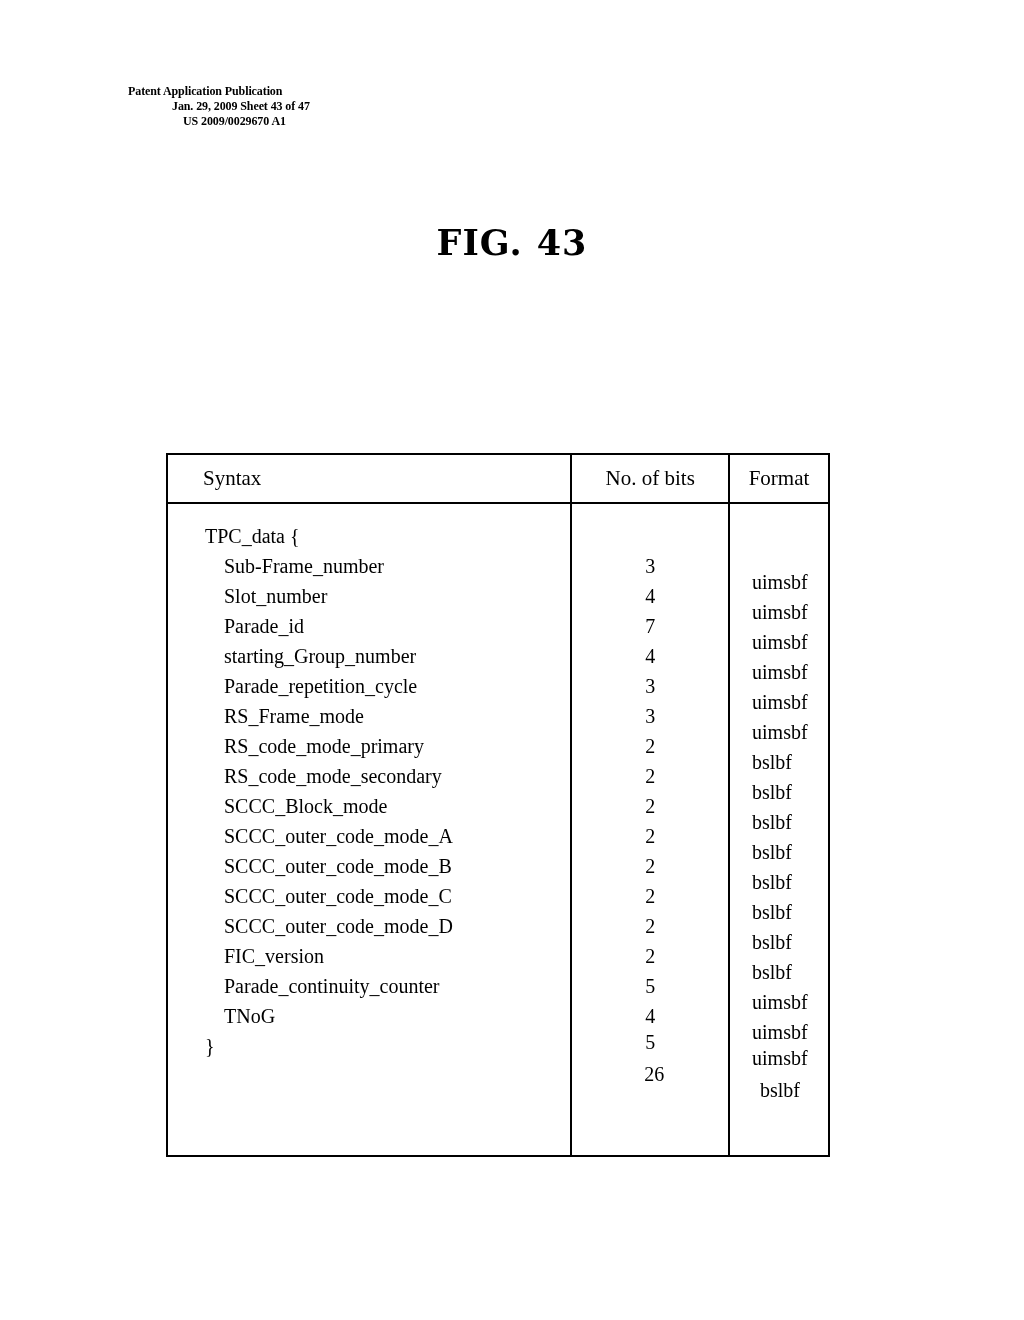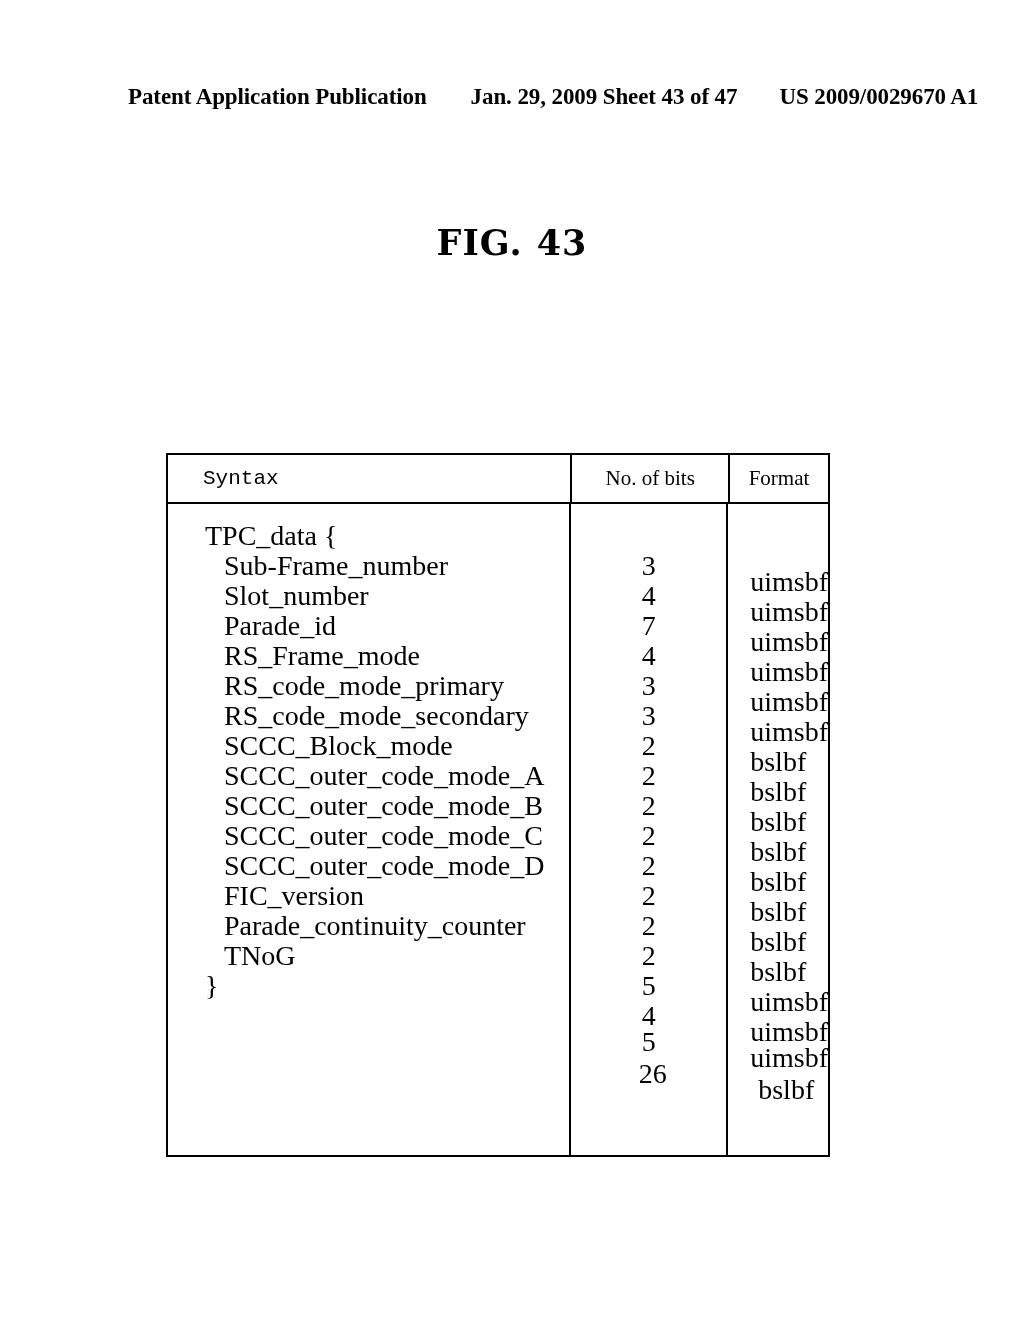--- a/index.html
+++ b/index.html
@@ -19,30 +19,31 @@
 
   
   .page-header {
     position: absolute;
     top: 84px;
     left: 128px;
     width: 768px;
     display: flex;
     align-items: flex-start;
     font-weight: bold;
-    font-size: 23px;
+    font-size: 12px;
     letter-spacing: -0.1px;
     white-space: nowrap;
+    flex-direction: column;
   }
   .ph-left { }
   .ph-mid {
     margin-left: 44px;
   }
   .ph-right {
-    margin-left: 42px;
+    margin-left: 55px;
   }
 
   
   .fig-title {
     position: absolute;
     top: 222px;
     left: 0;
     width: 1024px;
     text-align: center;
     font-family: "DejaVu Serif", "Liberation Serif", serif;
@@ -89,32 +90,32 @@
     border-left: 2px solid #000;
   }
 
   .st-head .cell {
     display: flex;
     align-items: center;
     font-size: 21px;
     height: 100%;
     box-sizing: border-box;
   }
-  .st-head .col-syntax .cell { padding-left: 35px; font-family: Liberation Mono, monospace; }
+  .st-head .col-syntax .cell { padding-left: 35px; }
   .st-head .col-bits .cell { justify-content: center; }
   .st-head .col-format .cell { justify-content: center; }
 
   .rows {
     padding-top: 17px;
     padding-bottom: 18px;
   }
   .row {
     height: 30px;
     line-height: 30px;
-    font-size: 28px;
+    font-size: 20px;
     white-space: nowrap;
   }
   .col-syntax .rows { padding-left: 37px; }
   .col-syntax .row.indent { padding-left: 19px; }
   .col-bits .rows {
     padding-top: 17px;
     text-align: center;
   }
   .col-format .rows {
     padding-top: 17px;
@@ -153,20 +154,22 @@
     </div>
   </div>
 
   <div class="st-body">
     <div class="col-syntax">
       <div class="rows" id="rows-syntax">
           <div class="row">TPC_data {</div>
           <div class="row indent">Sub-Frame_number</div>
           <div class="row indent">Slot_number</div>
           <div class="row indent">Parade_id</div>
+          <div class="row indent">starting_Group_number</div>
+          <div class="row indent">Parade_repetition_cycle</div>
           <div class="row indent">RS_Frame_mode</div>
           <div class="row indent">RS_code_mode_primary</div>
           <div class="row indent">RS_code_mode_secondary</div>
           <div class="row indent">SCCC_Block_mode</div>
           <div class="row indent">SCCC_outer_code_mode_A</div>
           <div class="row indent">SCCC_outer_code_mode_B</div>
           <div class="row indent">SCCC_outer_code_mode_C</div>
           <div class="row indent">SCCC_outer_code_mode_D</div>
           <div class="row indent">FIC_version</div>
           <div class="row indent">Parade_continuity_counter</div>

